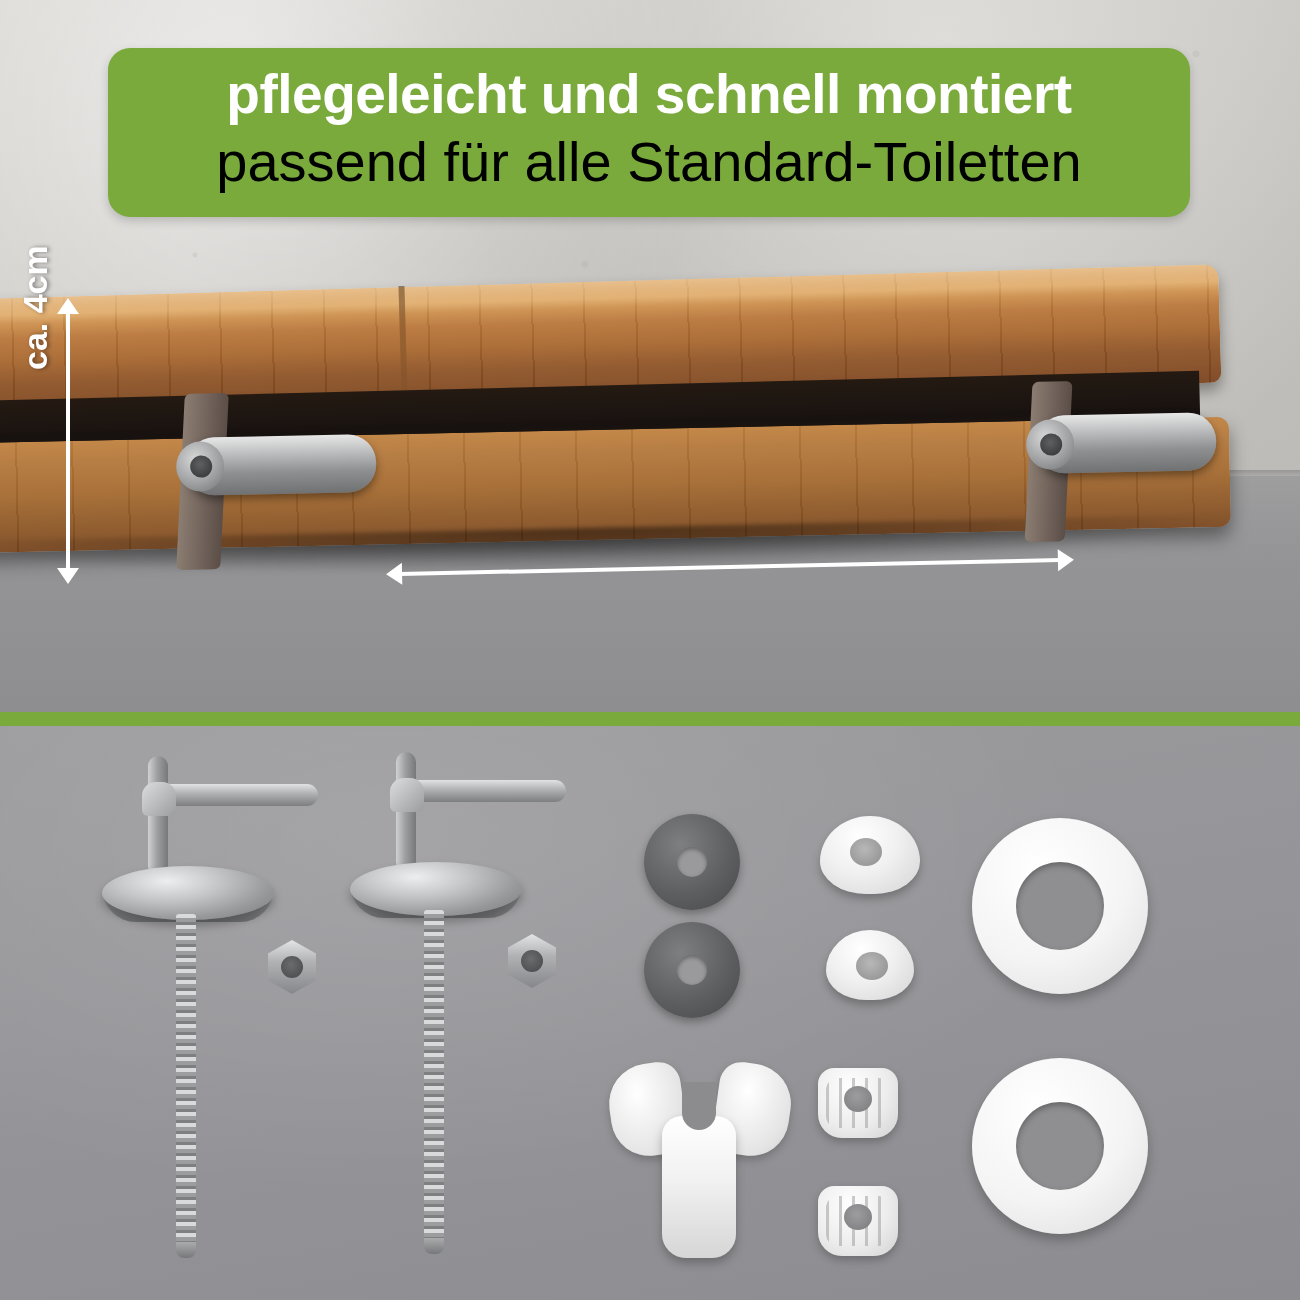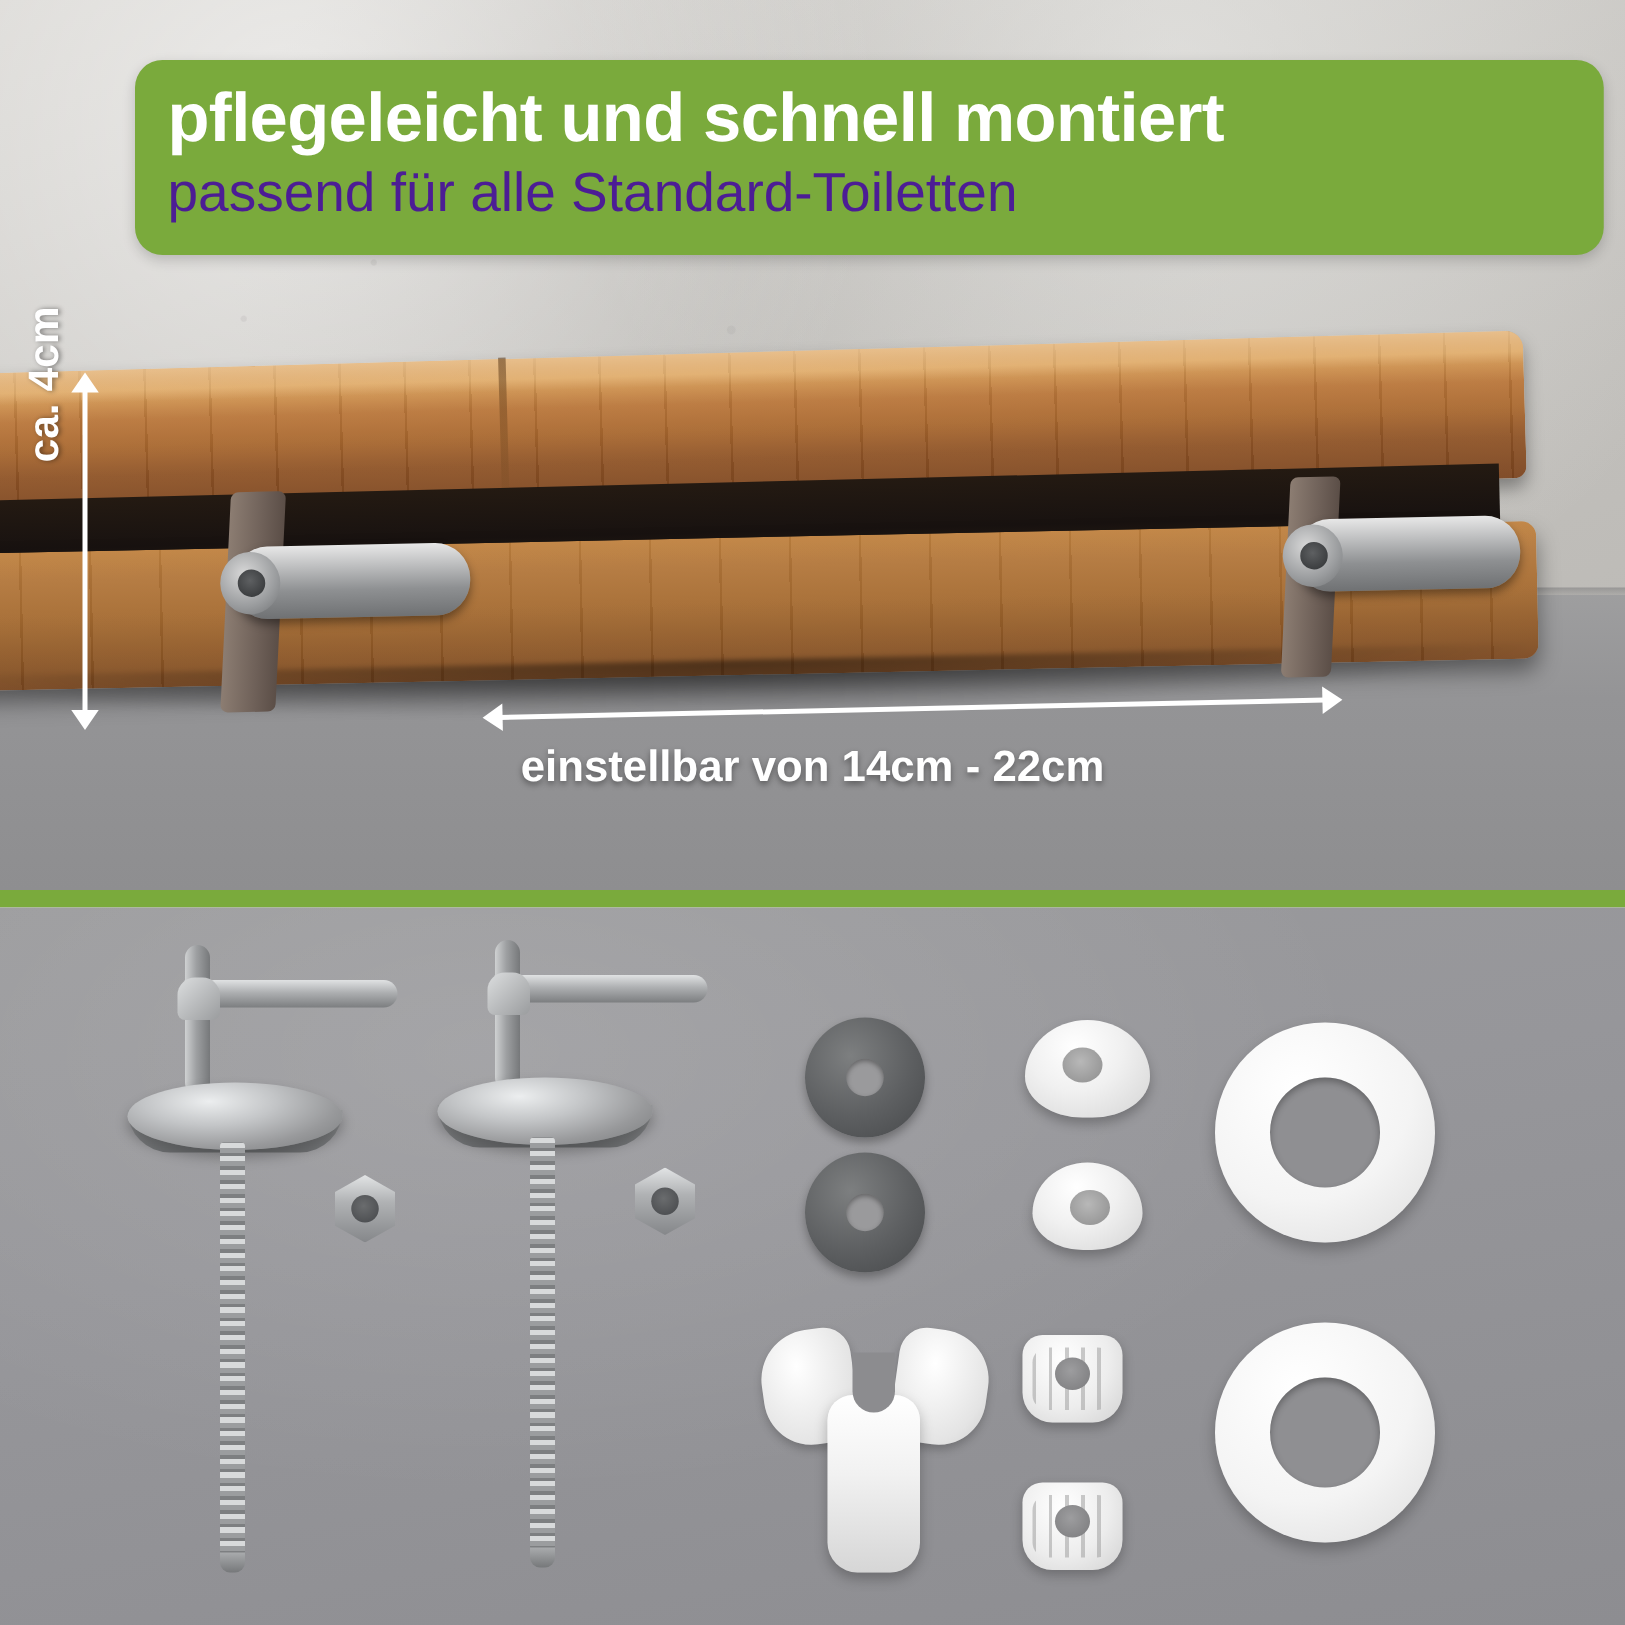--- a/index.html
+++ b/index.html
@@ -222,38 +222,38 @@
     font-weight: bold;
     line-height: 1.28;
     text-shadow: 0 2px 5px rgba(0,0,0,0.4);
   }
   .hdim-caption div { display: block; }
 
   
   .banner {
     position: absolute;
     left: 108px; top: 48px;
-    width: 1175px;
+    width: 1082px;
     padding: 18px 26px 24px;
     box-sizing: border-box;
     background: #7aaa3c;
     border-radius: 22px;
-    text-align: left;
+    text-align: center;
     box-shadow: 0 4px 10px rgba(0,0,0,0.18);
   }
   .banner-title {
     color: #ffffff;
     font-size: 55px;
     font-weight: bold;
     line-height: 1.04;
     letter-spacing: -0.5px;
   }
   .banner-sub {
-    color: #4c1d95;
-    font-size: 44px;
+    color: #000000;
+    font-size: 56px;
     font-weight: normal;
     line-height: 1.1;
     margin-top: 8px;
   }
 
   
   .divider {
     position: absolute;
     left: 0; top: 712px;
     width: 1300px; height: 14px;
@@ -494,21 +494,20 @@
       <div class="barrel"></div>
       <div class="cap"></div>
       <div class="hole"></div>
     </div>
 
     <div class="vdim"></div>
     <div class="vdim-label">ca. 4cm</div>
 
     <div class="hdim"></div>
     <div class="hdim-caption">
-      <div>einstellbar von 14cm - 22cm</div>
     </div>
 
     <div class="banner">
       <div class="banner-title">pflegeleicht und schnell montiert</div>
       <div class="banner-sub">passend für alle Standard-Toiletten</div>
     </div>
   </div>
 
   <div class="divider"></div>
 

